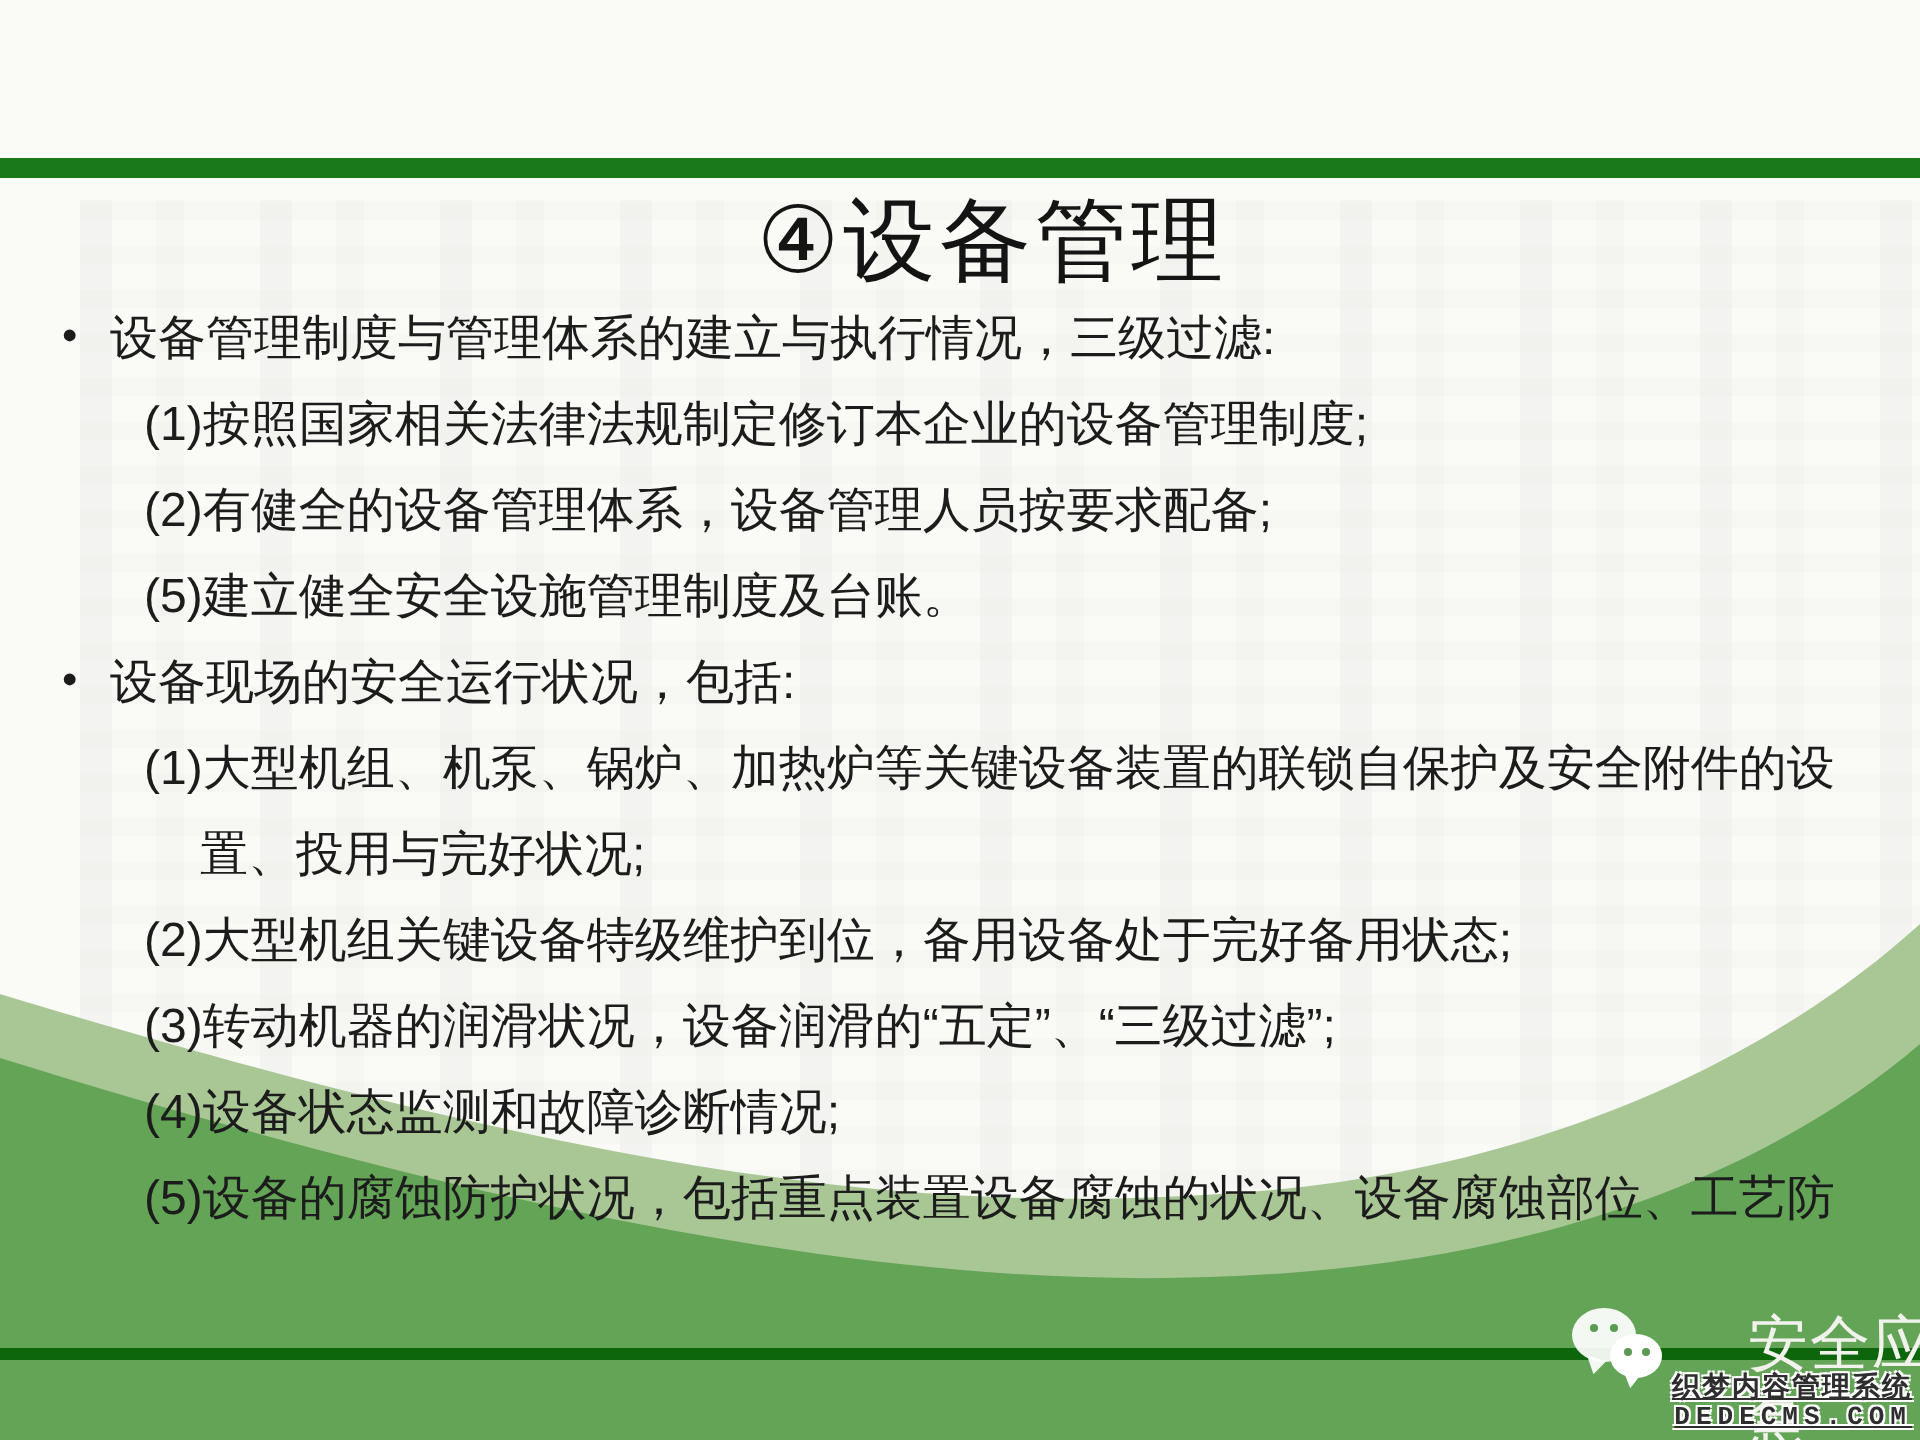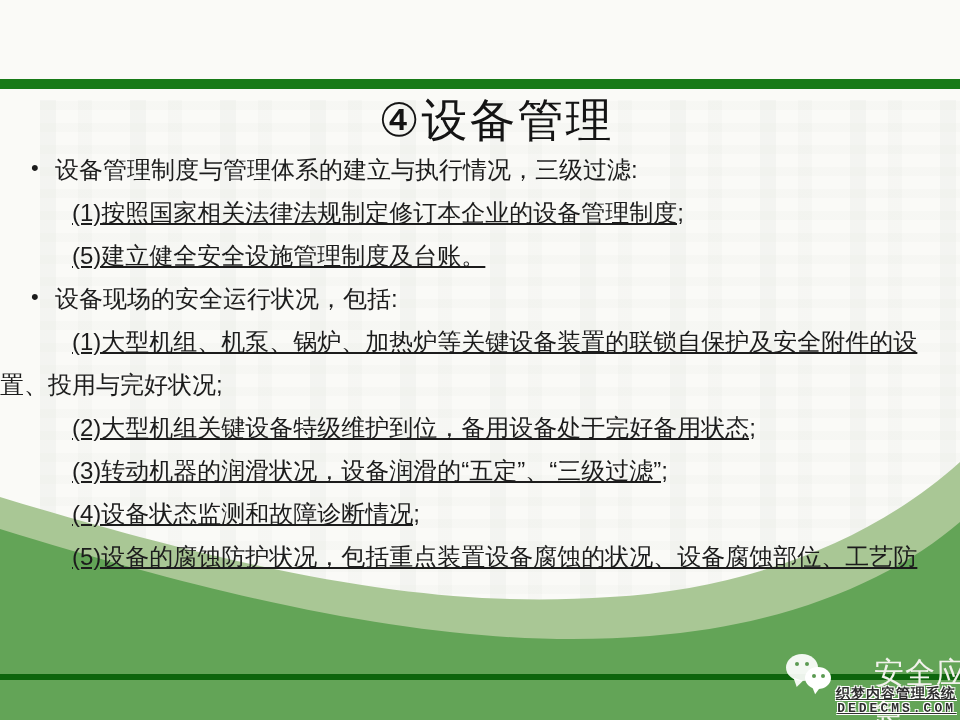--- a/index.html
+++ b/index.html
@@ -22,22 +22,22 @@
   .waves{position:absolute;left:0;top:0;width:960px;height:720px;}
   .bottom-line{position:absolute;left:0;top:674px;width:960px;height:6px;background:#0d650c;}
   .title{
     position:absolute;left:16px;top:92px;width:960px;height:58px;
     text-align:center;font-size:46px;line-height:56px;letter-spacing:2px;color:#141414;
   }
   .body{position:absolute;left:0;top:154px;width:960px;}
   .ln{height:43px;font-size:24px;line-height:31px;white-space:nowrap;}
   .ln.bullet{padding-left:55px;position:relative;}
   .ln.bullet .dot{position:absolute;left:31px;top:-2px;font-size:22px;}
-  .ln.num{padding-left:72px;text-decoration:underline;}
-  .ln.cont{}
+  .ln.num{padding-left:72px;}
+  .ln.cont{padding-left:100px;}
   
   .brand{
     position:absolute;left:838px;top:653px;width:122px;height:40px;
     font-size:30px;line-height:40px;color:#f2f2ec;letter-spacing:1px;margin-left:36px;
   }
   .watermark{
     position:absolute;right:4px;top:686px;width:200px;text-align:right;
     color:#2e2e2e;font-weight:bold;
     text-shadow:-1px -1px 0 #fff,1px -1px 0 #fff,-1px 1px 0 #fff,1px 1px 0 #fff;
     text-decoration:underline;
@@ -70,20 +70,21 @@
     <path d="M0,529 C300,622 490,649 650,636 C792,625 896,577 960,522 L960,720 L0,720 Z" fill="#63a457"></path>
   </svg>
 
   <div class="top-bar"></div>
 
   <div class="title">④设备管理</div>
 
   <div class="body">
     <div class="ln bullet"><span class="dot">•</span><span>设备管理制度与管理体系的建立与执行情况，三级过滤:</span></div>
     <div class="ln num">(1)按照国家相关法律法规制定修订本企业的设备管理制度;</div>
+    <div class="ln num">(2)有健全的设备管理体系，设备管理人员按要求配备;</div>
     <div class="ln num">(5)建立健全安全设施管理制度及台账。</div>
     <div class="ln bullet"><span class="dot">•</span><span>设备现场的安全运行状况，包括:</span></div>
     <div class="ln num">(1)大型机组、机泵、锅炉、加热炉等关键设备装置的联锁自保护及安全附件的设</div>
     <div class="ln cont">置、投用与完好状况;</div>
     <div class="ln num">(2)大型机组关键设备特级维护到位，备用设备处于完好备用状态;</div>
     <div class="ln num">(3)转动机器的润滑状况，设备润滑的“五定”、“三级过滤”;</div>
     <div class="ln num">(4)设备状态监测和故障诊断情况;</div>
     <div class="ln num">(5)设备的腐蚀防护状况，包括重点装置设备腐蚀的状况、设备腐蚀部位、工艺防</div>
   </div>
 

